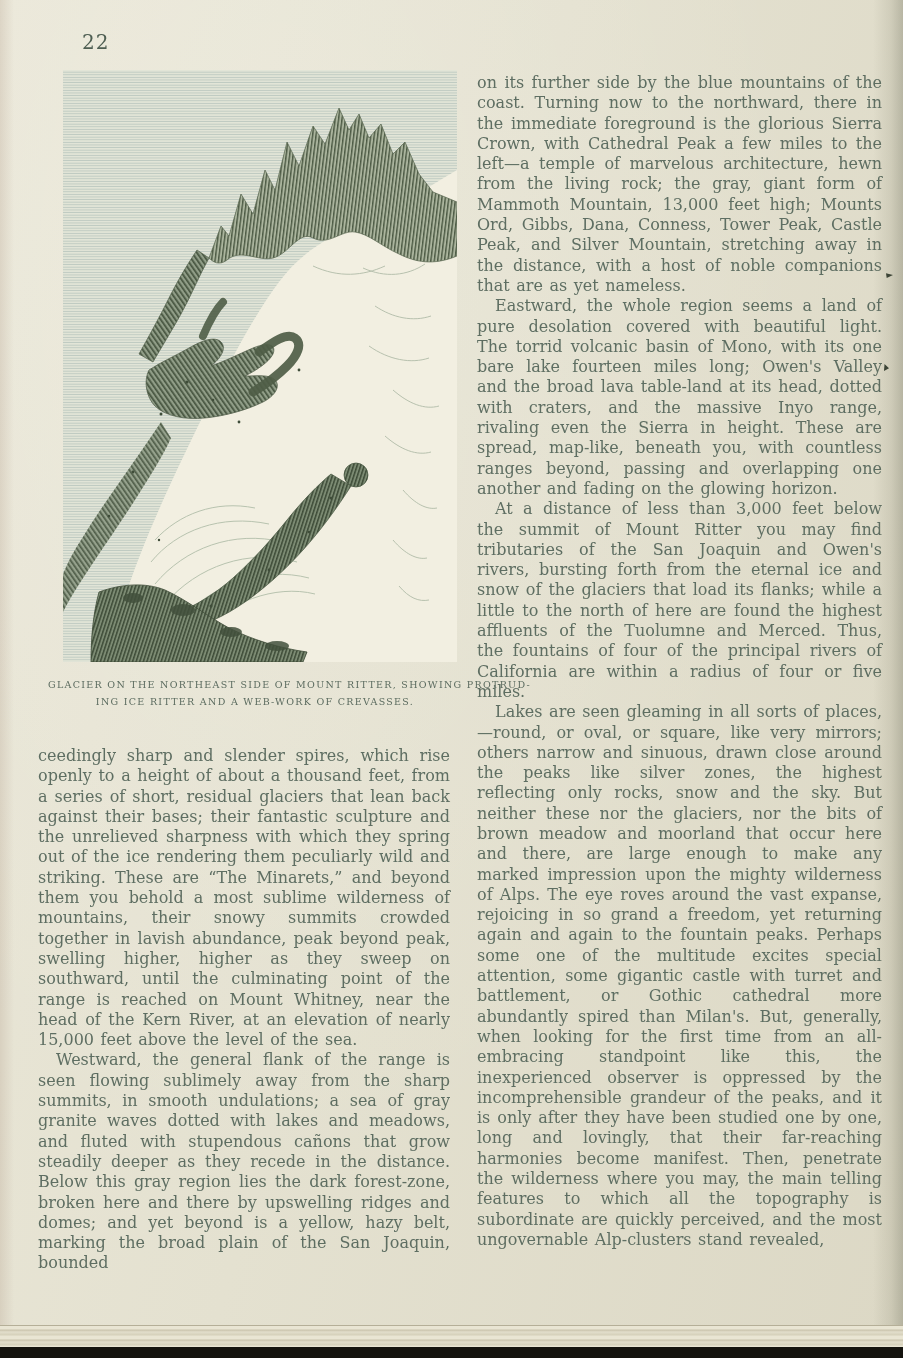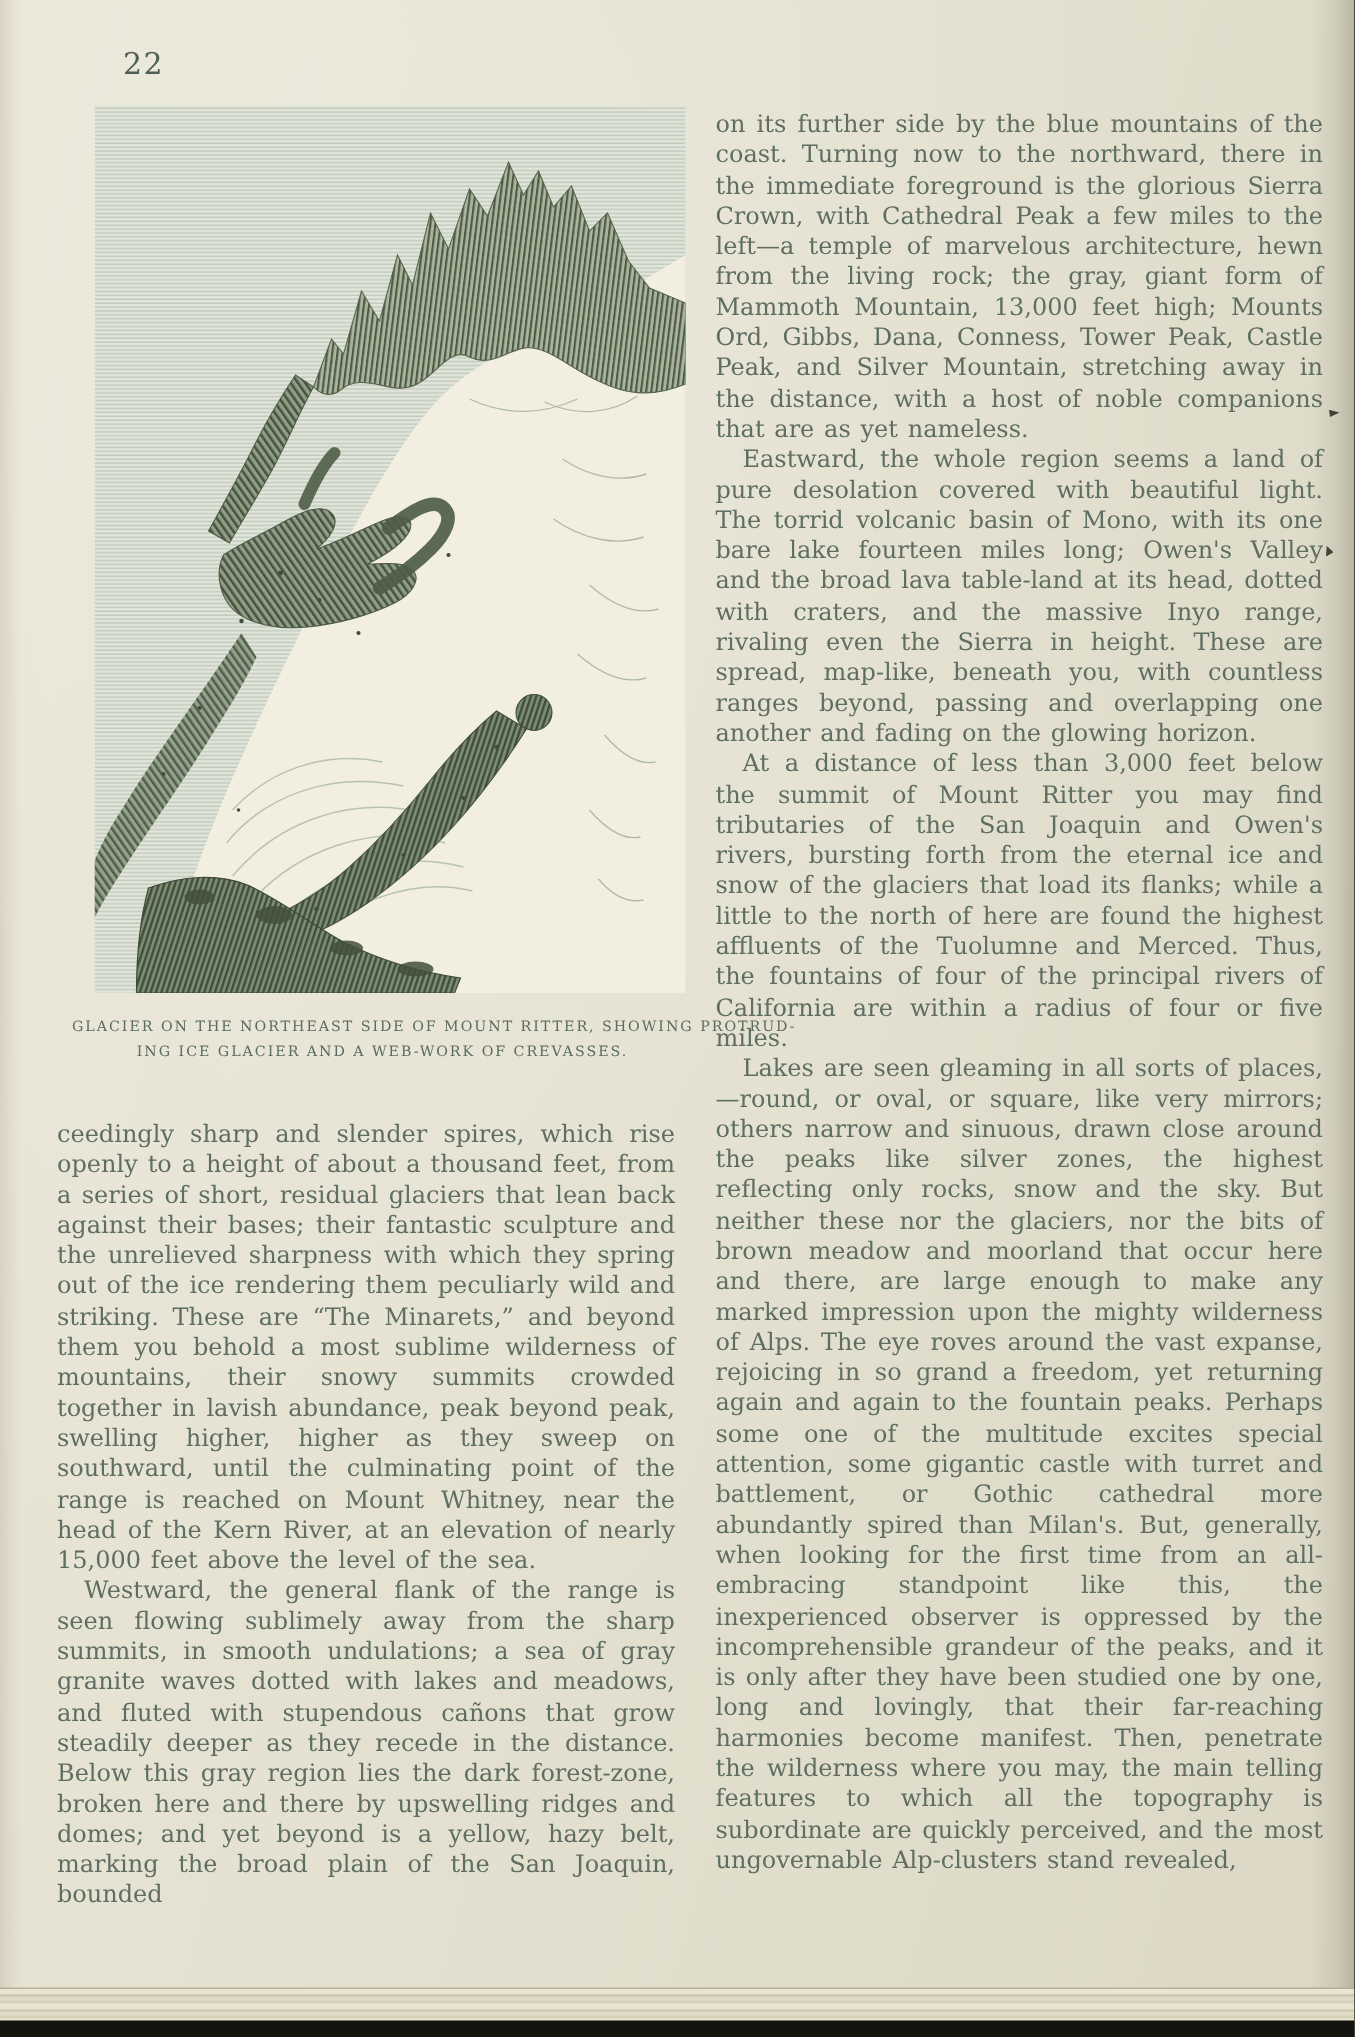--- a/index.html
+++ b/index.html
@@ -150,21 +150,21 @@
         <circle cx="246" cy="462" r="1.3"></circle>
           <circle cx="206" cy="500" r="1.4"></circle>
         <circle cx="148" cy="536" r="1.5"></circle>
           <circle cx="96" cy="470" r="1.2"></circle>
       </g>
     </svg>
   </figure>
 
   <div class="caption">
     <span class="cap-line">GLACIER ON THE NORTHEAST SIDE OF MOUNT RITTER, SHOWING PROTRUD-</span>
-    <span class="cap-line">ING ICE GLACIER AND A WEB-WORK OF CREVASSES.</span>
+    <span class="cap-line">ING ICE RITTER AND A WEB-WORK OF CREVASSES.</span>
   </div>
 
   <div class="col col-left">
       <p class="par">ceedingly sharp and slender spires, which rise openly to a height of about a thousand feet, from a series of short, residual glaciers that lean back against their bases; their fantastic sculpture and the unrelieved sharpness with which they spring out of the ice rendering them peculiarly wild and striking. These are “The Minarets,” and beyond them you behold a most sublime wilderness of mountains, their snowy summits crowded together in lavish abundance, peak beyond peak, swelling higher, higher as they sweep on southward, until the culminating point of the range is reached on Mount Whitney, near the head of the Kern River, at an elevation of nearly 15,000 feet above the level of the sea.</p>
       <p class="par indent">Westward, the general flank of the range is seen flowing sublimely away from the sharp summits, in smooth undulations; a sea of gray granite waves dotted with lakes and meadows, and fluted with stupendous cañons that grow steadily deeper as they recede in the distance. Below this gray region lies the dark forest-zone, broken here and there by upswelling ridges and domes; and yet beyond is a yellow, hazy belt, marking the broad plain of the San Joaquin, bounded</p>
     </div>
   <div class="col col-right">
       <p class="par">on its further side by the blue mountains of the coast. Turning now to the northward, there in the immediate foreground is the glorious Sierra Crown, with Cathedral Peak a few miles to the left—a temple of marvelous architecture, hewn from the living rock; the gray, giant form of Mammoth Mountain, 13,000 feet high; Mounts Ord, Gibbs, Dana, Conness, Tower Peak, Castle Peak, and Silver Mountain, stretching away in the distance, with a host of noble companions that are as yet nameless.</p>
       <p class="par indent">Eastward, the whole region seems a land of pure desolation covered with beautiful light. The torrid volcanic basin of Mono, with its one bare lake fourteen miles long; Owen's Valley and the broad lava table-land at its head, dotted with craters, and the massive Inyo range, rivaling even the Sierra in height. These are spread, map-like, beneath you, with countless ranges beyond, passing and overlapping one another and fading on the glowing horizon.</p>
       <p class="par indent">At a distance of less than 3,000 feet below the summit of Mount Ritter you may find tributaries of the San Joaquin and Owen's rivers, bursting forth from the eternal ice and snow of the glaciers that load its flanks; while a little to the north of here are found the highest affluents of the Tuolumne and Merced. Thus, the fountains of four of the principal rivers of California are within a radius of four or five miles.</p>

